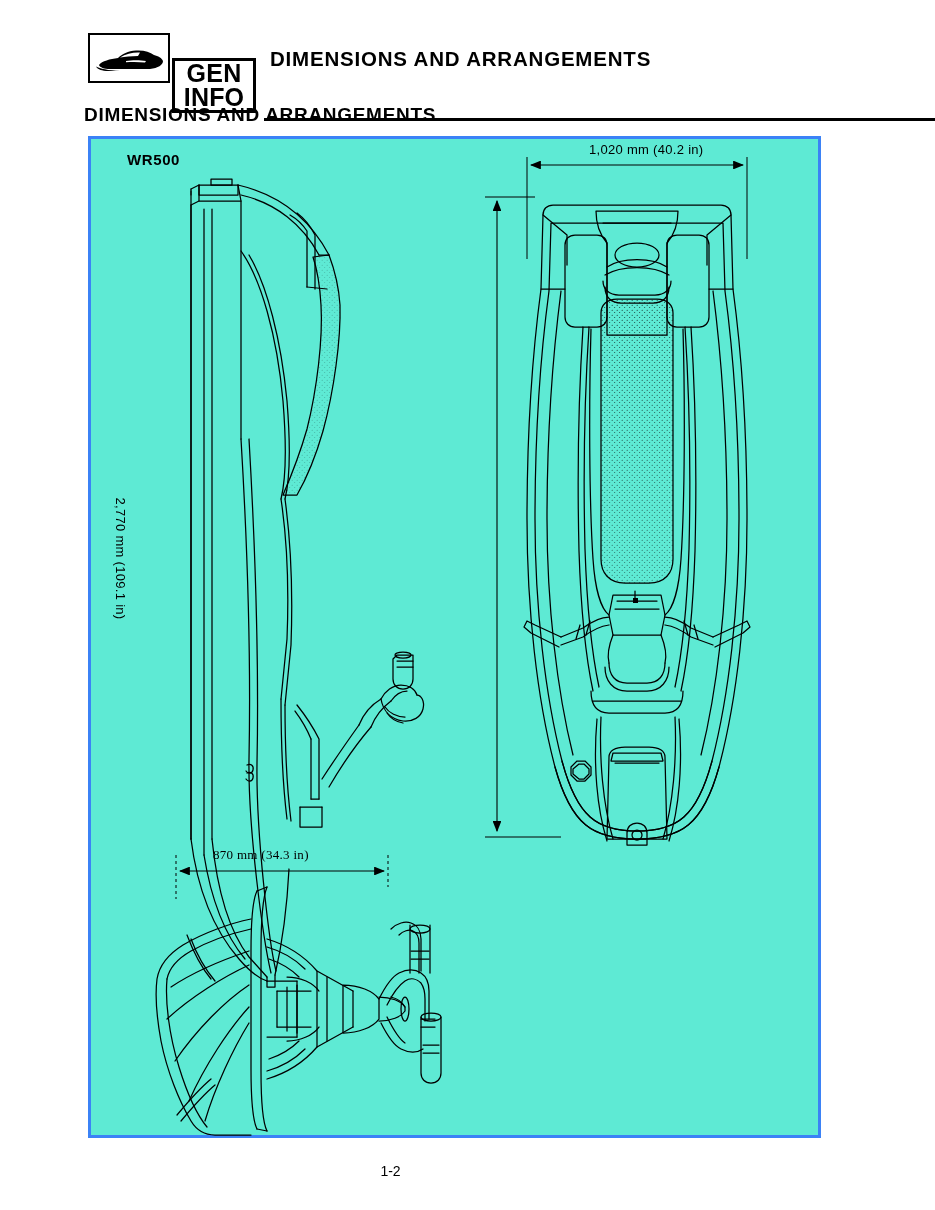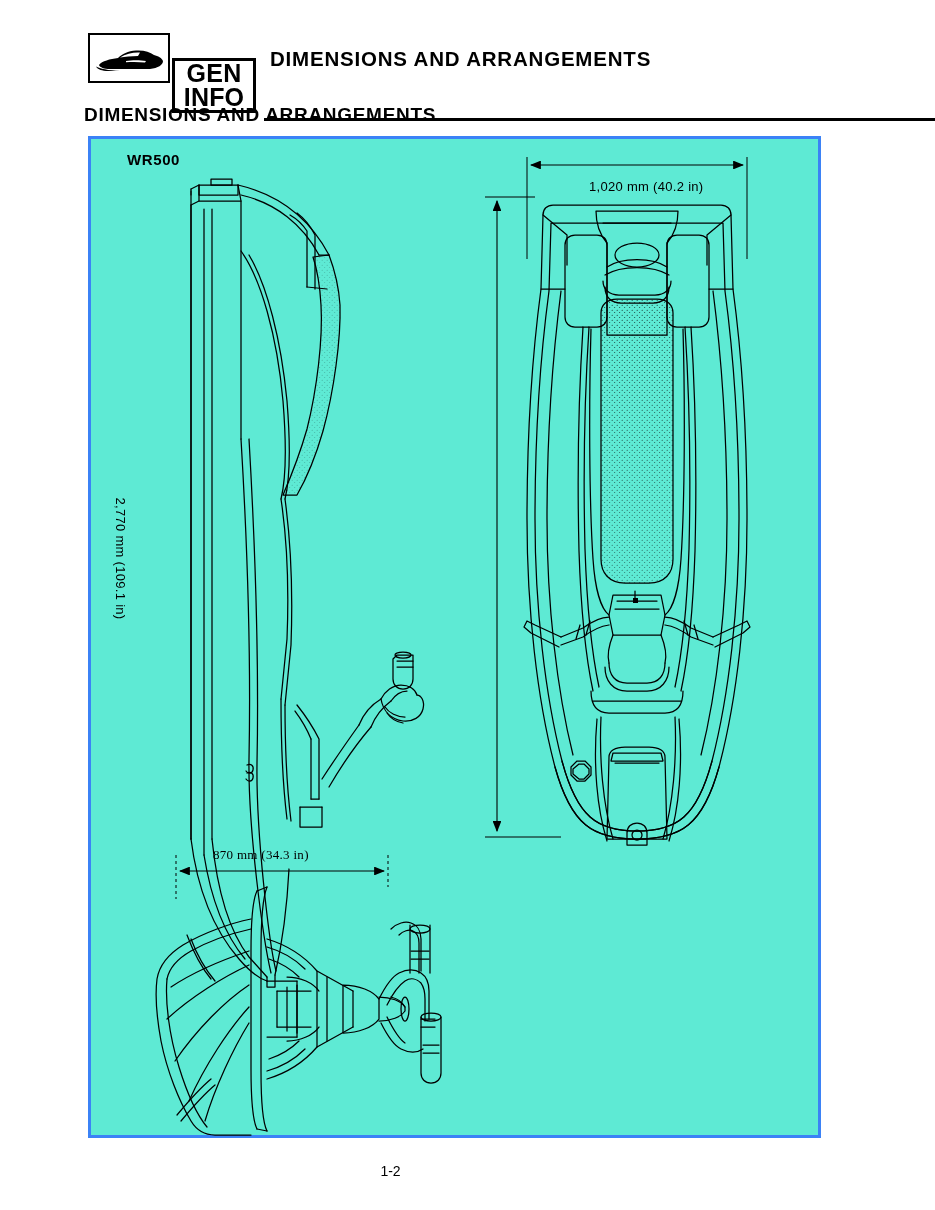--- a/index.html
+++ b/index.html
@@ -127,21 +127,20 @@
     position: absolute;
     font-size: 13px;
     font-weight: normal;
     letter-spacing: 0.3px;
     white-space: nowrap;
     color: #000;
   }
   #dim-width-label {
     left: 498px;
     top: 3px;
-    margin-top: 37px;
   }
   #dim-length-label {
     left: -46px;
     top: 412px;
     width: 150px;
     text-align: center;
     transform: rotate(90deg);
     transform-origin: center center;
   }
   #dim-height-label {

